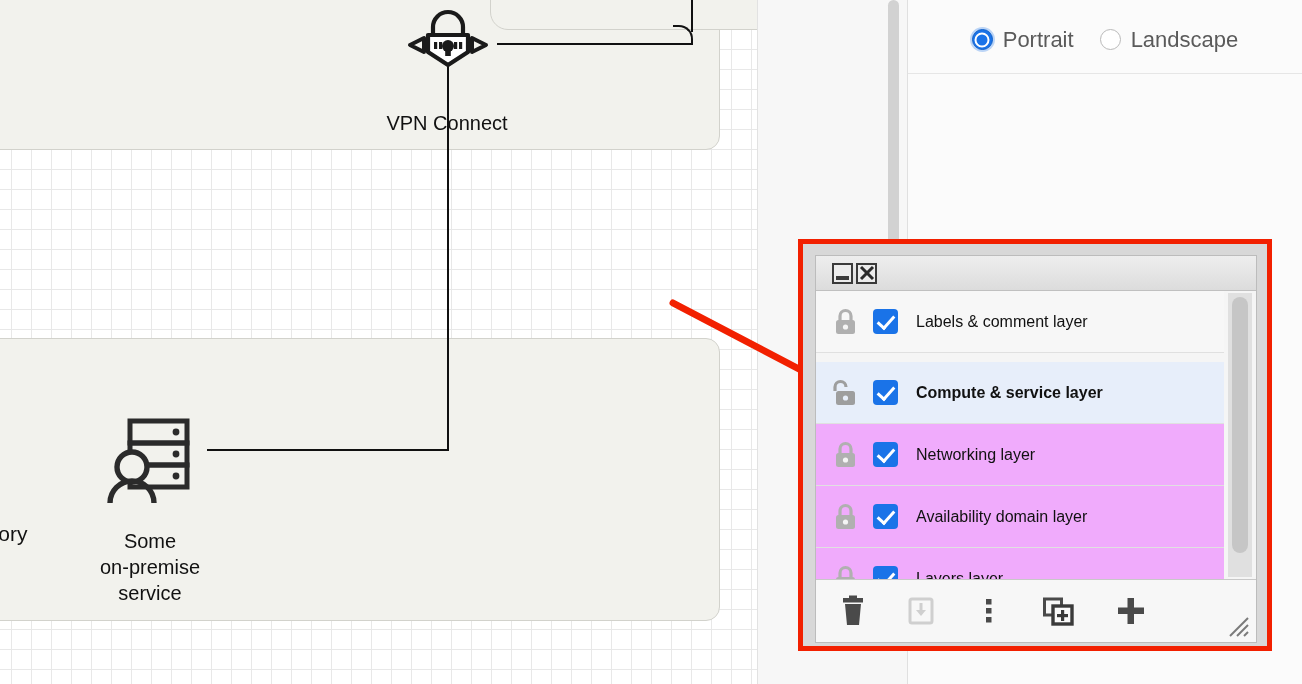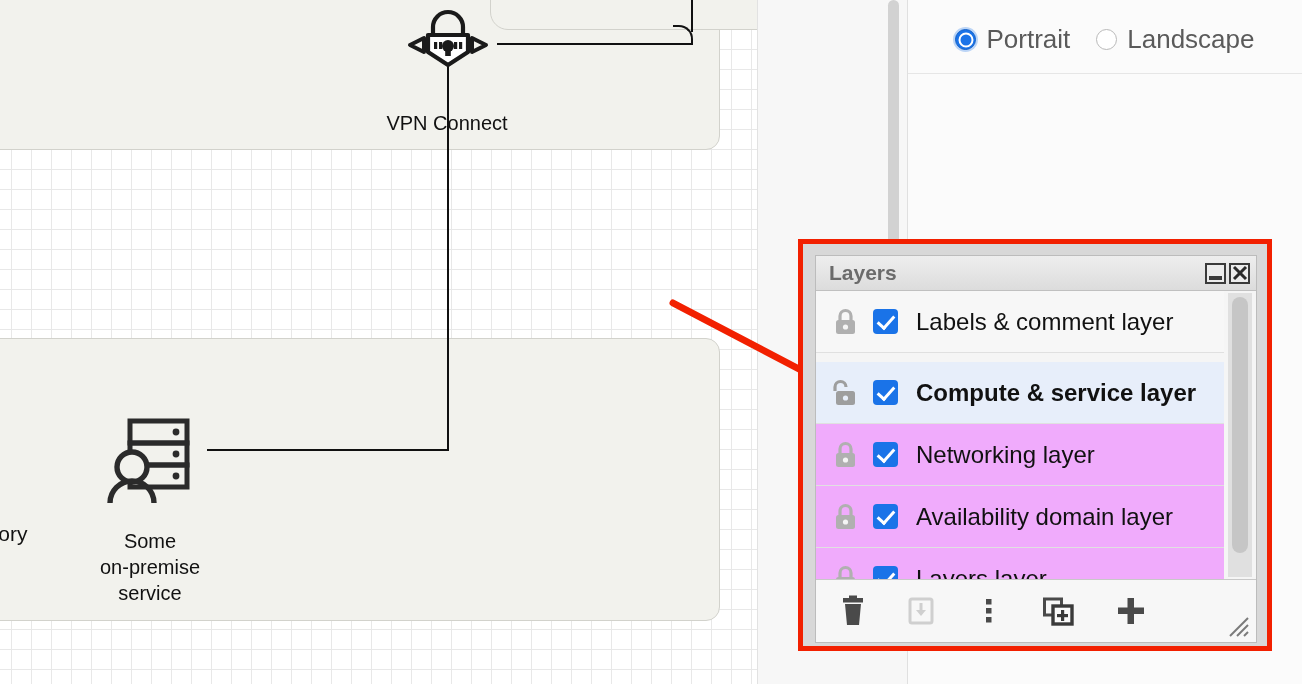--- a/index.html
+++ b/index.html
@@ -96,21 +96,21 @@
   .radio.checked {
     background: #1a73e8; border: 1px solid #1261c9;
     box-shadow: 0 0 0 2px rgba(26,115,232,0.28);
   }
   .radio.checked::after {
     content: ""; position: absolute; left: 50%; top: 50%;
     transform: translate(-50%,-50%);
     width: 11px; height: 11px; border-radius: 50%;
     background: #1a73e8; border: 2px solid #fff;
   }
-  .radio-label { font-size: 26px; color: #5a5a5a; }
+  .radio-label { font-size: 22px; color: #5a5a5a; }
 
   #buttons-section { padding: 24px 0 20px 0; }
   .panel-btn {
     display: block;
     margin: 0 0 6px 37px;
     width: 420px;
     height: 36px;
     background: linear-gradient(#f6f6f6, #ededed);
     border: 1px solid #9a9a9a;
     border-radius: 5px;
@@ -188,21 +188,21 @@
   .chk {
     width: 25px; height: 25px; flex: none; margin-right: 18px;
     background: #1a73e8; border-radius: 4px; position: relative;
   }
   .chk::after {
     content: ""; position: absolute;
     left: 8px; top: 3px; width: 7px; height: 14px;
     border: solid #fff; border-width: 0 3px 3px 0;
     transform: rotate(42deg);
   }
-  .layer-name { font-size: 24px; color: #111; white-space: nowrap; }
+  .layer-name { font-size: 16px; color: #111; white-space: nowrap; }
   .layer-row.selected .layer-name { font-weight: bold; }
 
   #layers-scroll-track {
     position: absolute; right: 4px; top: 2px; width: 24px; bottom: 2px;
     background: #e0e0e0;
   }
   #layers-scroll-thumb {
     position: absolute; right: 8px; top: 6px; width: 16px; height: 256px;
     background: #c6c6c6; border-radius: 8px;
   }
@@ -312,21 +312,20 @@
 
   <svg id="annot-arrow">
     <line x1="13" y1="13" x2="160" y2="90" stroke="#f22000" stroke-width="7" stroke-linecap="round"></line>
     <polygon points="176,95 140,78 146,112" fill="#f22000"></polygon>
   </svg>
 
   <div id="layers-highlight">
     <div id="layers-window">
 
       <div id="layers-titlebar">
-        <span id="layers-title">Layers</span>
         <span class="win-btn" id="win-min"></span>
         <span class="win-btn" id="win-close"></span>
       </div>
 
       <div id="layers-list-wrap">
         <div id="layers-list">
 
           <div class="layer-row">
             <span class="lock-icon">
               <svg width="27" height="30" viewBox="0 0 27 30">

